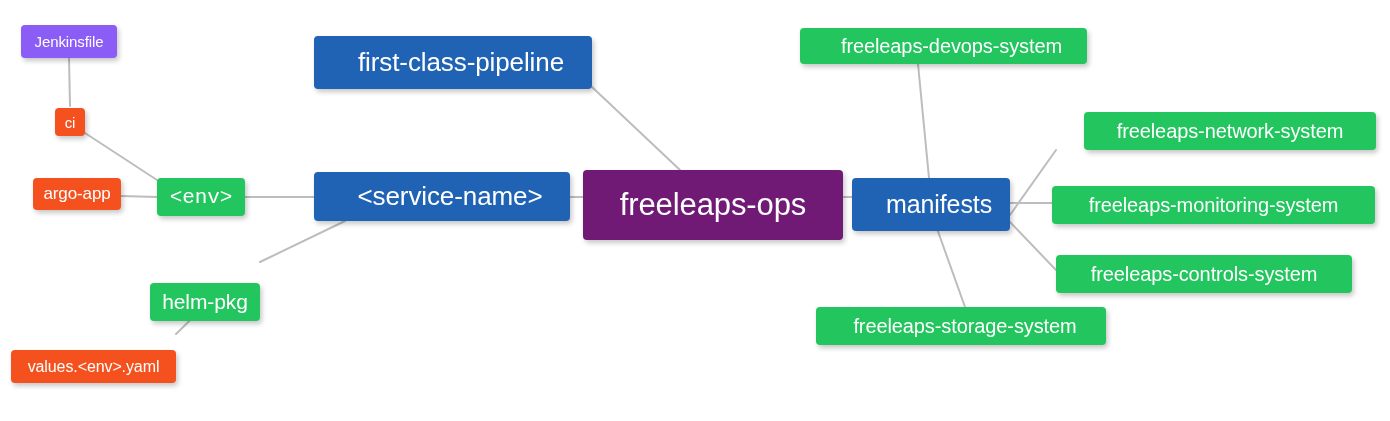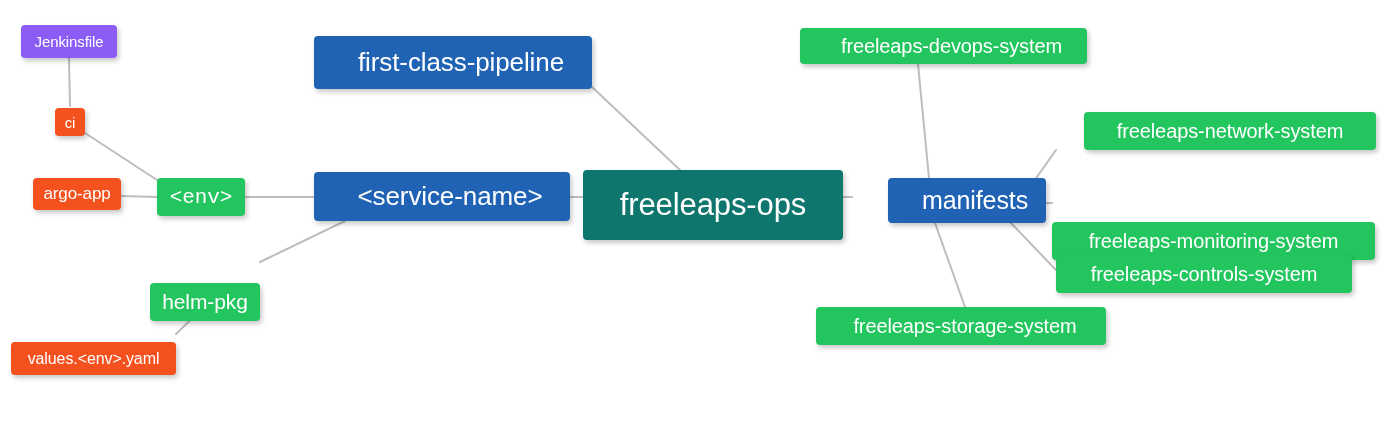--- a/index.html
+++ b/index.html
@@ -31,21 +31,21 @@
     box-sizing: border-box;
     display: flex;
     align-items: center;
     justify-content: center;
     color: #ffffff;
     border-radius: 4px;
     white-space: nowrap;
     box-shadow: 2px 3px 5px rgba(0,0,0,0.22);
     letter-spacing: -0.1px;
   }
-  .n-root     { background: #0f766e; }
+  .n-root     { background: #701a75; }
   .n-blue     { background: #2063b5; padding-left: 16px; }
   .n-green    { background: #22c55e; }
   .n-orange   { background: #8b5cf6; }
   .n-red      { background: #f4511e; }
 </style>
 </head>
 <body>
 
 <div id="canvas">
   <svg id="edges" viewBox="0 0 1390 421" xmlns="http://www.w3.org/2000/svg">
@@ -61,26 +61,26 @@
       <line x1="929" y1="178" x2="918" y2="64" stroke="#bdbdbd" stroke-width="2" stroke-linecap="round"></line>
       <line x1="1010" y1="215" x2="1056" y2="150" stroke="#bdbdbd" stroke-width="2" stroke-linecap="round"></line>
       <line x1="1010" y1="203" x2="1052" y2="203" stroke="#bdbdbd" stroke-width="2" stroke-linecap="round"></line>
       <line x1="1010" y1="222" x2="1056" y2="270" stroke="#bdbdbd" stroke-width="2" stroke-linecap="round"></line>
       <line x1="935" y1="223" x2="965" y2="307" stroke="#bdbdbd" stroke-width="2" stroke-linecap="round"></line>
     </svg>
   <div id="node-layer">
       <div class="node n-root" style="left: 583px; top: 170px; width: 260px; height: 70px; font-size: 31px;">freeleaps-ops</div>
       <div class="node n-blue" style="left: 314px; top: 36px; width: 278px; height: 53px; font-size: 26px;">first-class-pipeline</div>
       <div class="node n-blue" style="left: 314px; top: 172px; width: 256px; height: 49px; font-size: 26px;">&lt;service-name&gt;</div>
-      <div class="node n-blue" style="left: 852px; top: 178px; width: 158px; height: 45px; font-size: 25px; margin-left: 36px;">manifests</div>
+      <div class="node n-blue" style="left: 852px; top: 178px; width: 158px; height: 53px; font-size: 25px;">manifests</div>
       <div class="node n-green" style="left: 157px; top: 178px; width: 88px; height: 38px; font-size: 21px; font-family: Liberation Mono, monospace;">&lt;env&gt;</div>
       <div class="node n-green" style="left: 150px; top: 258px; width: 110px; height: 38px; font-size: 21px; margin-top: 25px;">helm-pkg</div>
       <div class="node n-orange" style="left: 21px; top: 25px; width: 96px; height: 33px; font-size: 15px;">Jenkinsfile</div>
       <div class="node n-red" style="left: 55px; top: 108px; width: 30px; height: 28px; font-size: 15px;">ci</div>
       <div class="node n-red" style="left: 33px; top: 178px; width: 88px; height: 32px; font-size: 17px;">argo-app</div>
-      <div class="node n-red" style="left: 11px; top: 342px; width: 165px; height: 33px; font-size: 16px;">values.&lt;env&gt;.yaml</div>
+      <div class="node n-red" style="left: 11px; top: 350px; width: 165px; height: 33px; font-size: 16px;">values.&lt;env&gt;.yaml</div>
       <div class="node n-green" style="left: 800px; top: 28px; width: 287px; height: 36px; font-size: 20px; padding-left: 16px;">freeleaps-devops-system</div>
       <div class="node n-green" style="left: 1056px; top: 112px; width: 292px; height: 38px; font-size: 20px; margin-left: 28px;">freeleaps-network-system</div>
-      <div class="node n-green" style="left: 1052px; top: 186px; width: 323px; height: 38px; font-size: 20px; margin-top: 36px;">freeleaps-monitoring-system</div>
+      <div class="node n-green" style="left: 1052px; top: 186px; width: 323px; height: 38px; font-size: 20px;">freeleaps-monitoring-system</div>
       <div class="node n-green" style="left: 1056px; top: 255px; width: 296px; height: 38px; font-size: 20px;">freeleaps-controls-system</div>
       <div class="node n-green" style="left: 816px; top: 307px; width: 290px; height: 38px; font-size: 20px; padding-left: 8px;">freeleaps-storage-system</div>
     </div>
 </div>
 
 </body></html>

